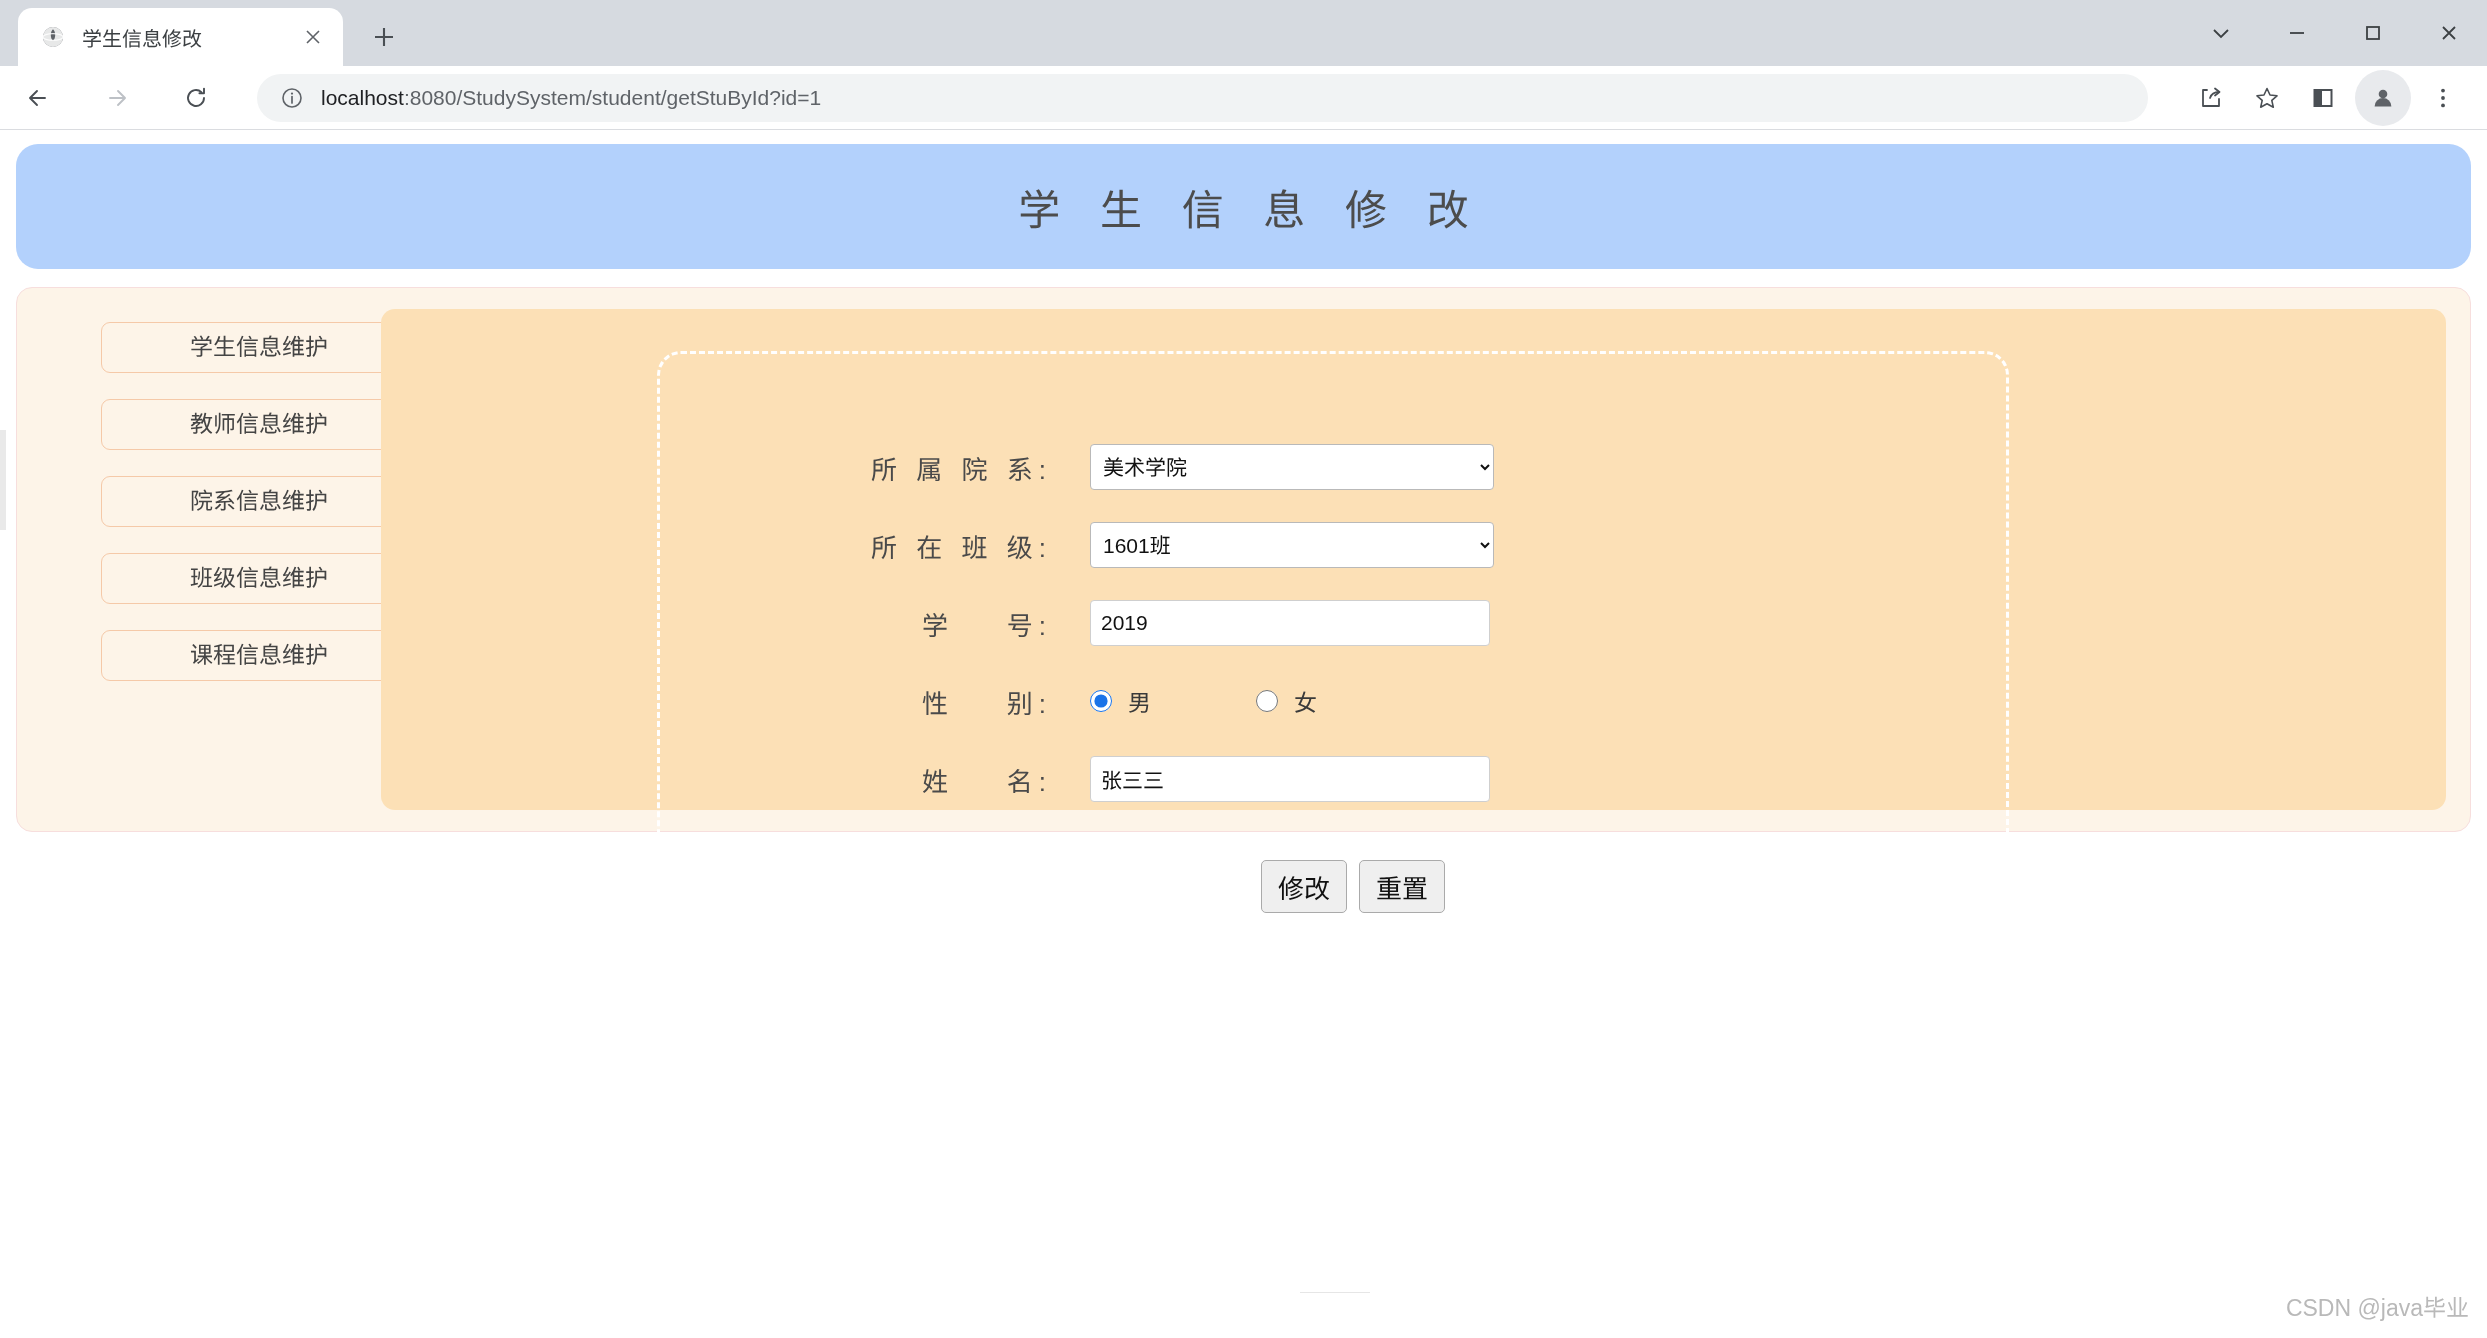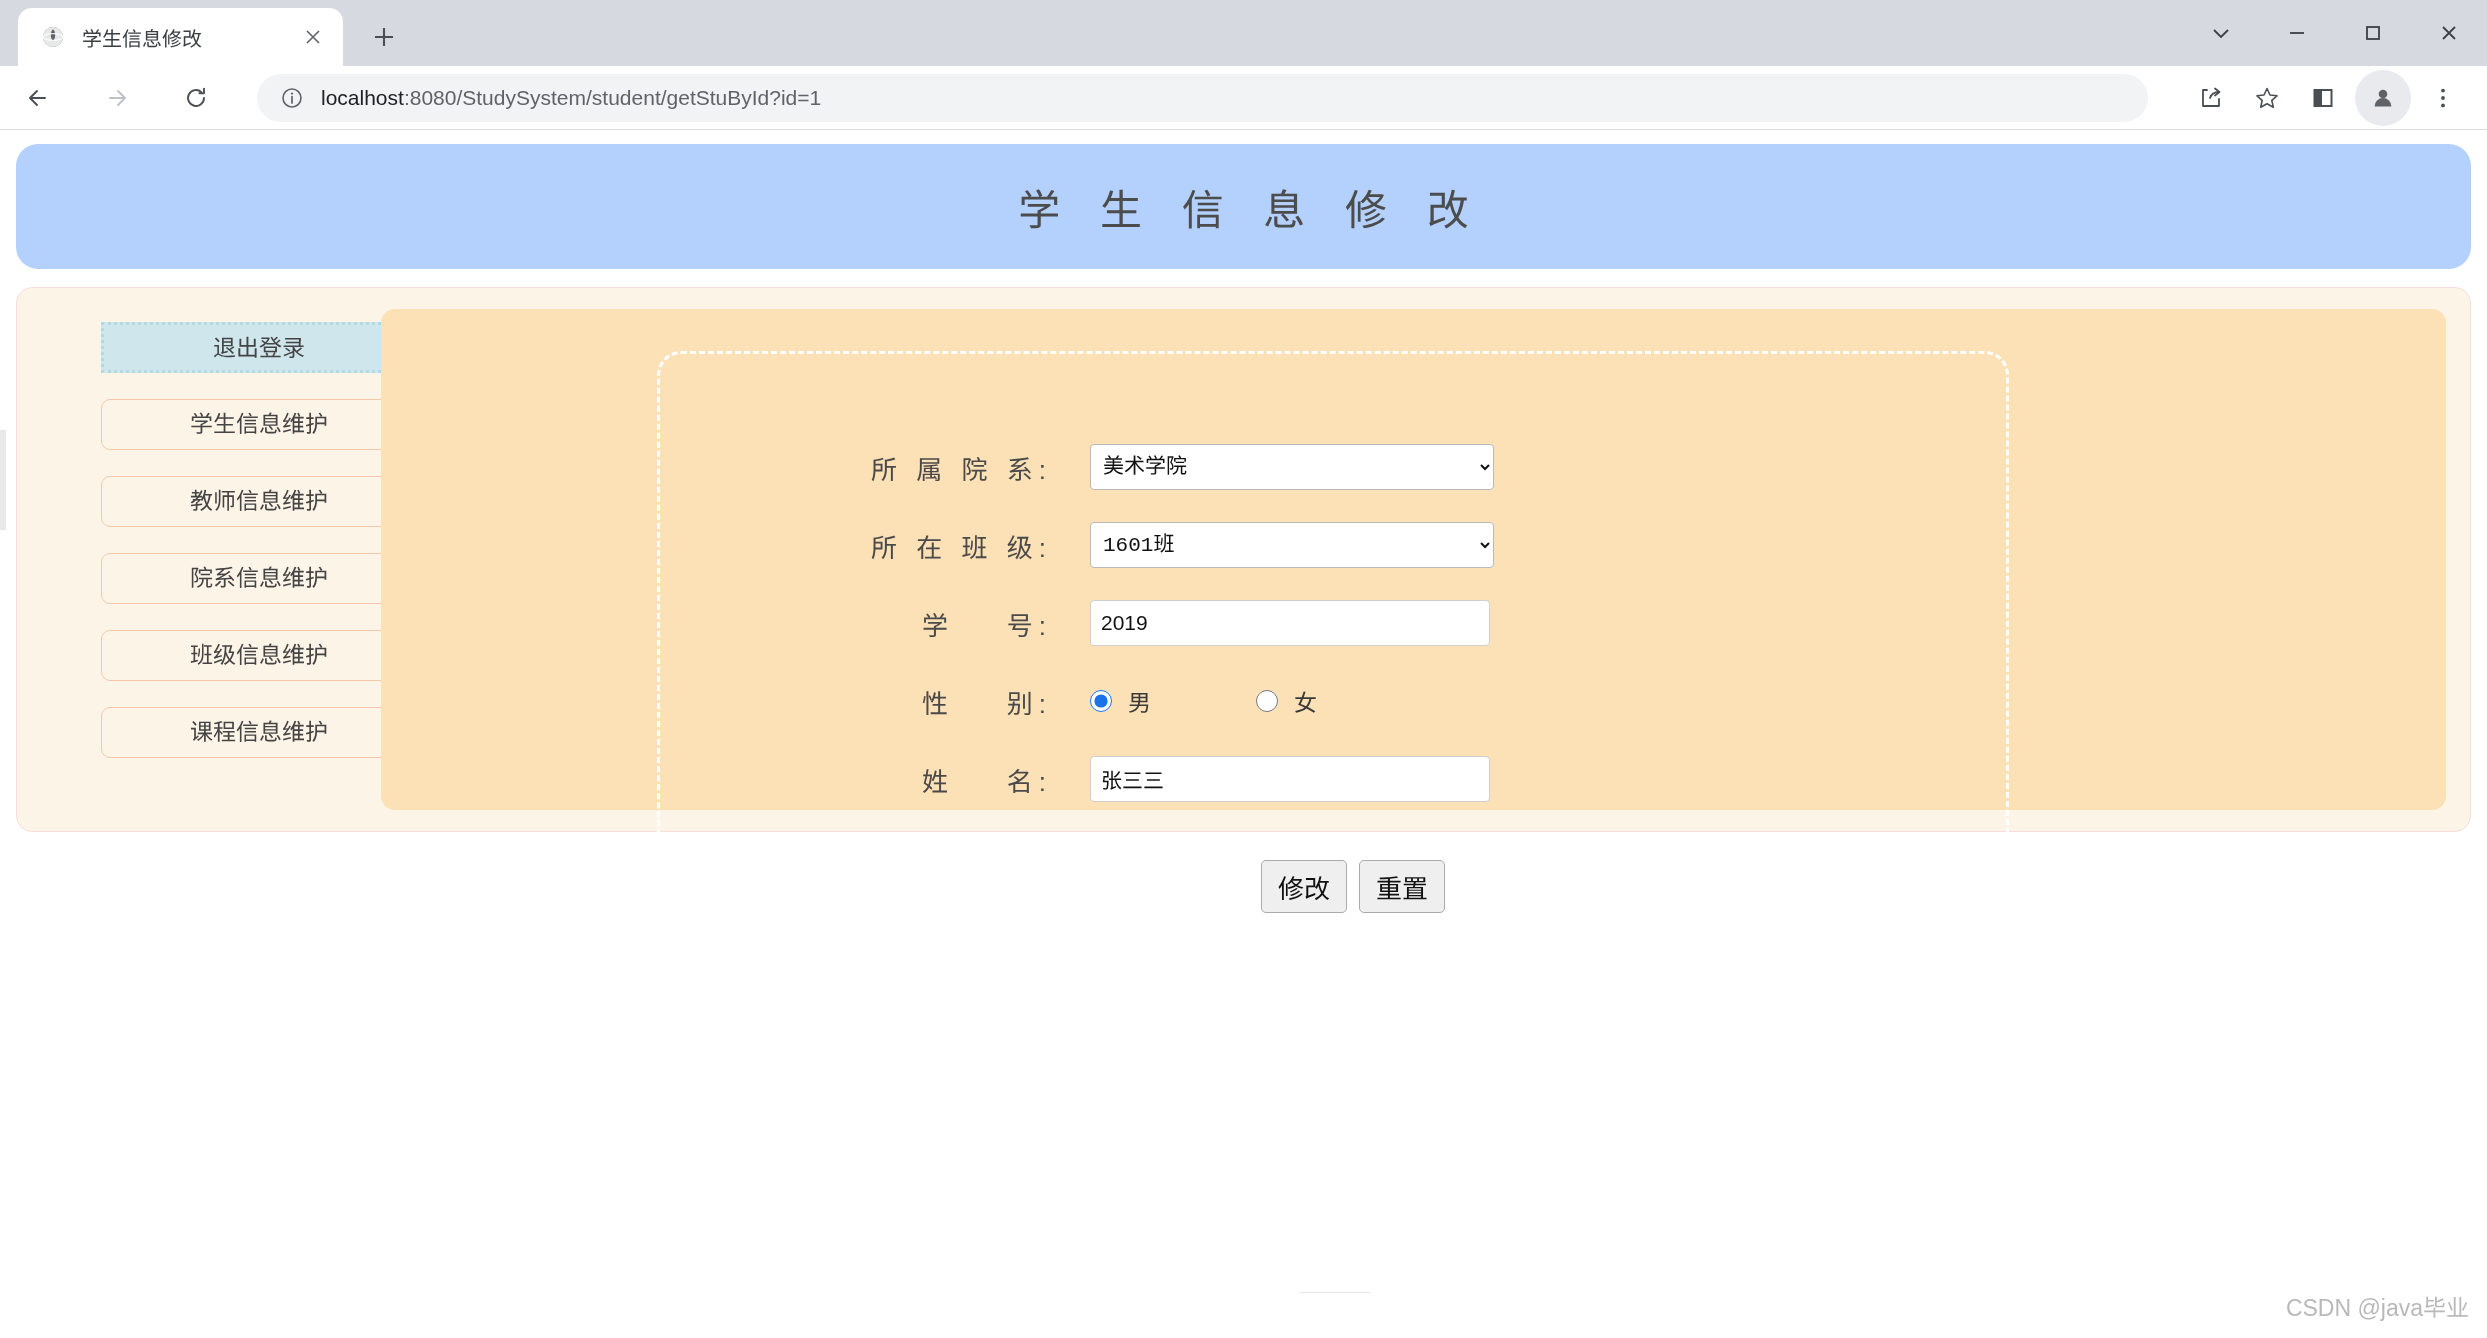--- a/index.html
+++ b/index.html
@@ -207,21 +207,21 @@
   }
   .fcontrol { flex: 1 1 auto; }
   select.f-select {
     width: 404px; height: 46px;
     font-size: 21px;
     color: #111;
     padding: 0 8px;
     background: #ffffff;
     border: 1px solid #b9b9b9;
     border-radius: 4px;
-    font-family: Liberation Mono, monospace;
+    font-family: Liberation Sans, sans-serif;
   }
   input.f-input {
     width: 400px; height: 46px;
     font-size: 21px;
     color: #111;
     padding: 0 10px;
     background: #ffffff;
     border: 1px solid #cfcfcf;
     border-radius: 4px;
     font-family: "Liberation Sans", "DejaVu Sans", sans-serif;
@@ -391,21 +391,20 @@
 
     <div class="scroll-hint"></div>
 
     <div class="banner">
       <div class="banner-title">学 生 信 息 修 改</div>
     </div>
 
     <div class="panel">
 
       <div class="sidebar">
-        <button class="side-btn logout">退出登录</button>
         <button class="side-btn">学生信息维护</button>
         <button class="side-btn">教师信息维护</button>
         <button class="side-btn">院系信息维护</button>
         <button class="side-btn">班级信息维护</button>
         <button class="side-btn">课程信息维护</button>
       </div>
 
       <div class="content">
         <div class="formbox">
           <div class="form-rows" style="padding-top:74px;">

